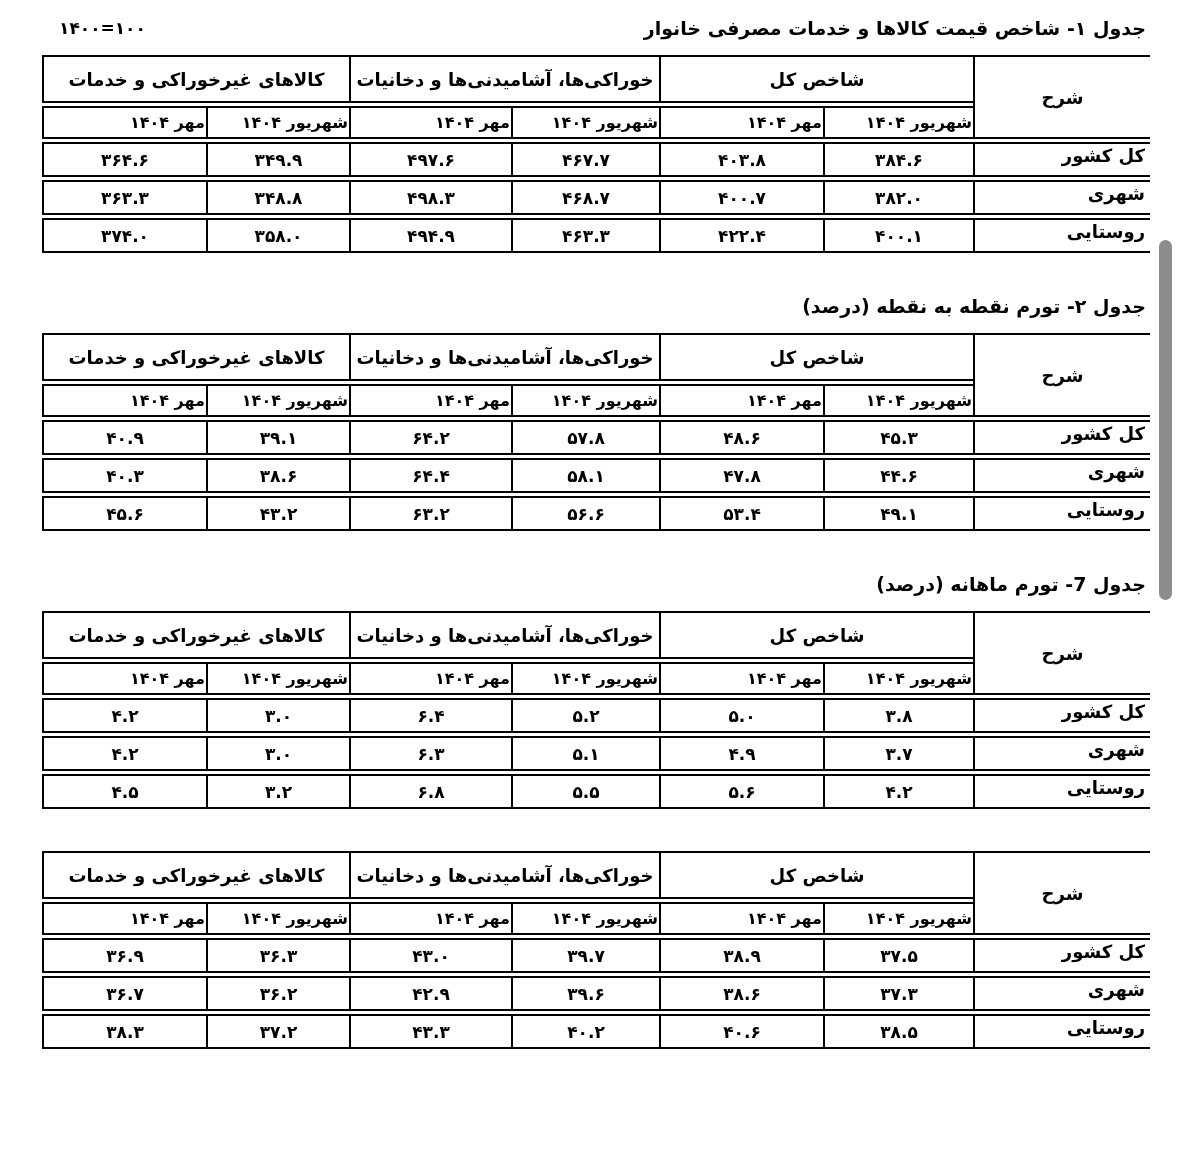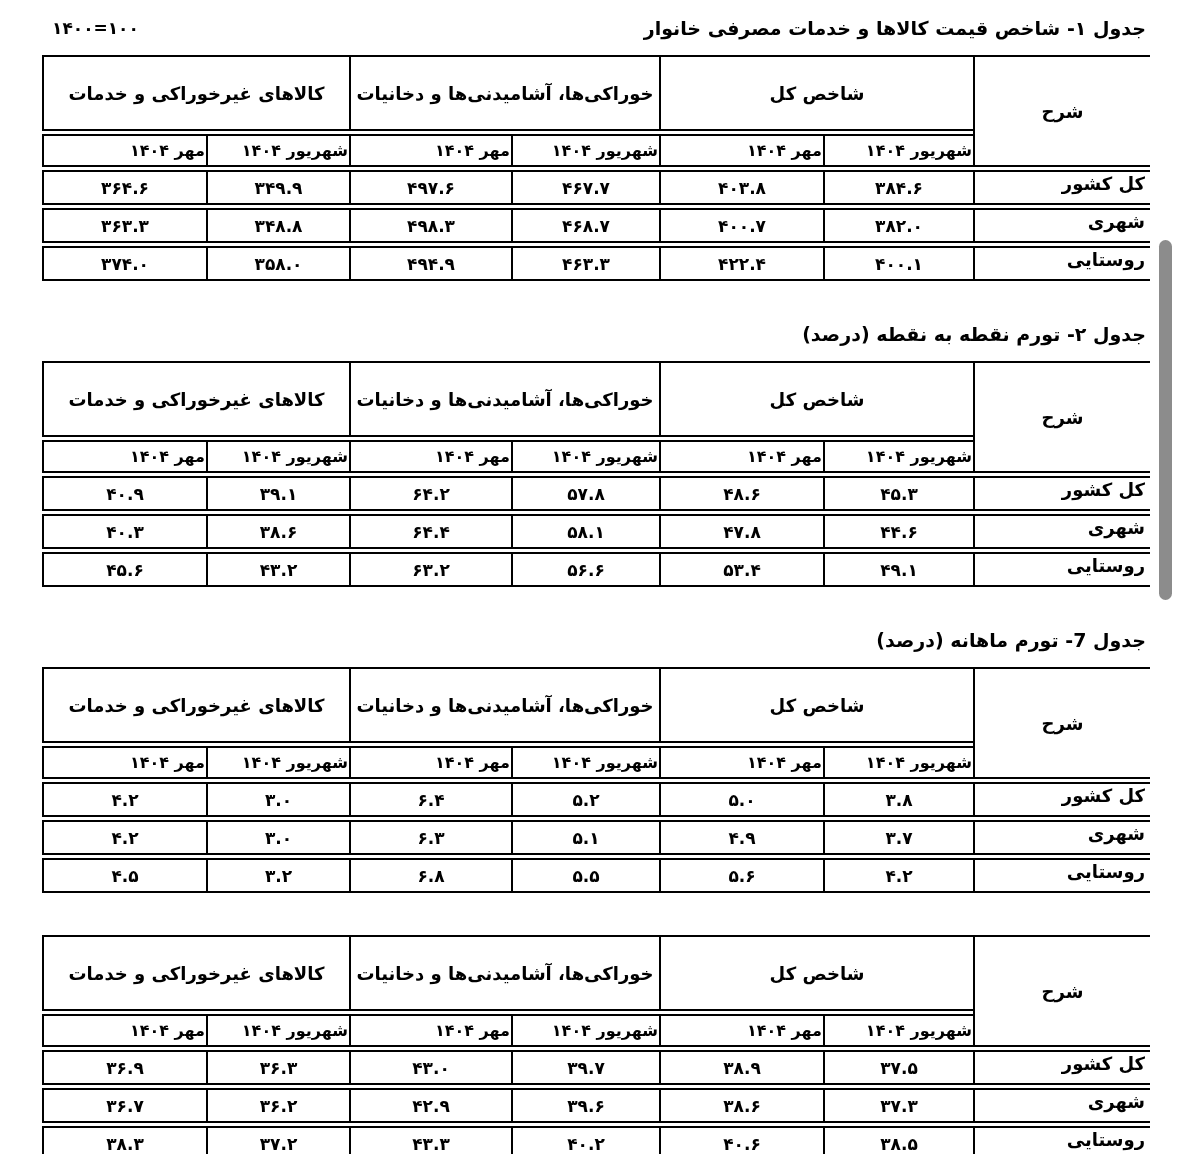--- a/index.html
+++ b/index.html
@@ -31,21 +31,21 @@
   .tbl-title {
     font-size: 19px;
     line-height: 28px;
     margin: 0;
     font-weight: 700;
   }
   .base-note {
     font-size: 17px;
     direction: ltr;
     unicode-bidi: isolate;
-    margin-left: 10px;
+    margin-left: 17px;
   }
 
   table.tbl {
     border-collapse: separate;
     border-spacing: 0 3px;
     table-layout: fixed;
     width: 1108px;
   }
   table.tbl th, table.tbl td {
     box-sizing: border-box;
@@ -60,21 +60,21 @@
   }
   .desc-cell, .label-cell { border-right-width: 2px; }
 
   .desc-cell {
     font-size: 18px;
     text-align: center;
     vertical-align: middle;
     margin-top: 40px;
   }
   .group-cell {
-    height: 76px;
+    height: 48px;
     font-size: 18px;
     text-align: center;
     vertical-align: middle;
   }
   .month-cell {
     height: 33px;
     font-size: 16px;
     text-align: right;
     vertical-align: middle;
   }

